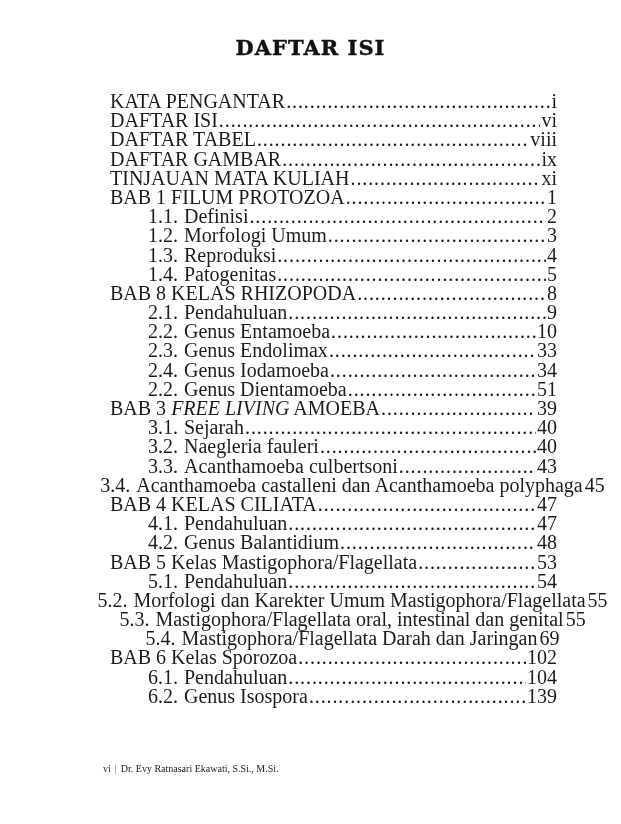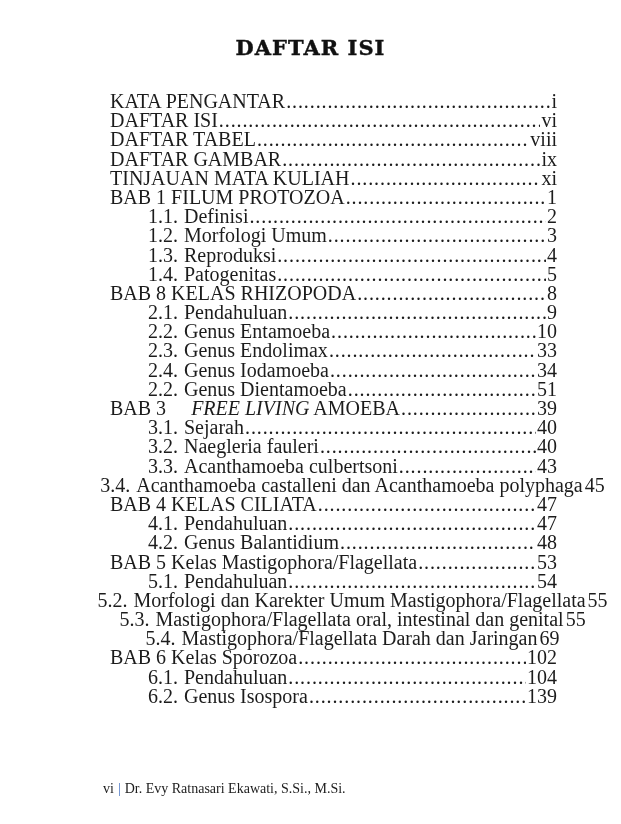--- a/index.html
+++ b/index.html
@@ -33,33 +33,33 @@
     line-height:19.2px;
     height:19.2px;
     white-space:nowrap;
   }
   .toc-row.sub { padding-left:38px;justify-content:center; }
   .toc-num {
     flex:none;
     width:36px;
   }
   .toc-label { flex:none; }
-  .toc-label .italic { font-style:italic;margin-left:20px; }
+  .toc-label .italic { font-style:italic; }
   .toc-dots {
     flex:1 1 auto;
     overflow:hidden;
     white-space:nowrap;
     letter-spacing:0.9px;
     margin:0 1px;
   }
   .toc-page { flex:none; }
   .footer {
     position:absolute;
-    left:103px; top:781px;
-    font-size:14px;
+    left:103px; top:763px;
+    font-size:10px;
     color:#1c1c1c;
   }
   .footer .sep { color:#4472c4; padding:0 4px; }
 </style>
 </head>
 <body>
 
 <div class="page">
   <h1 class="title">DAFTAR ISI</h1>
 

